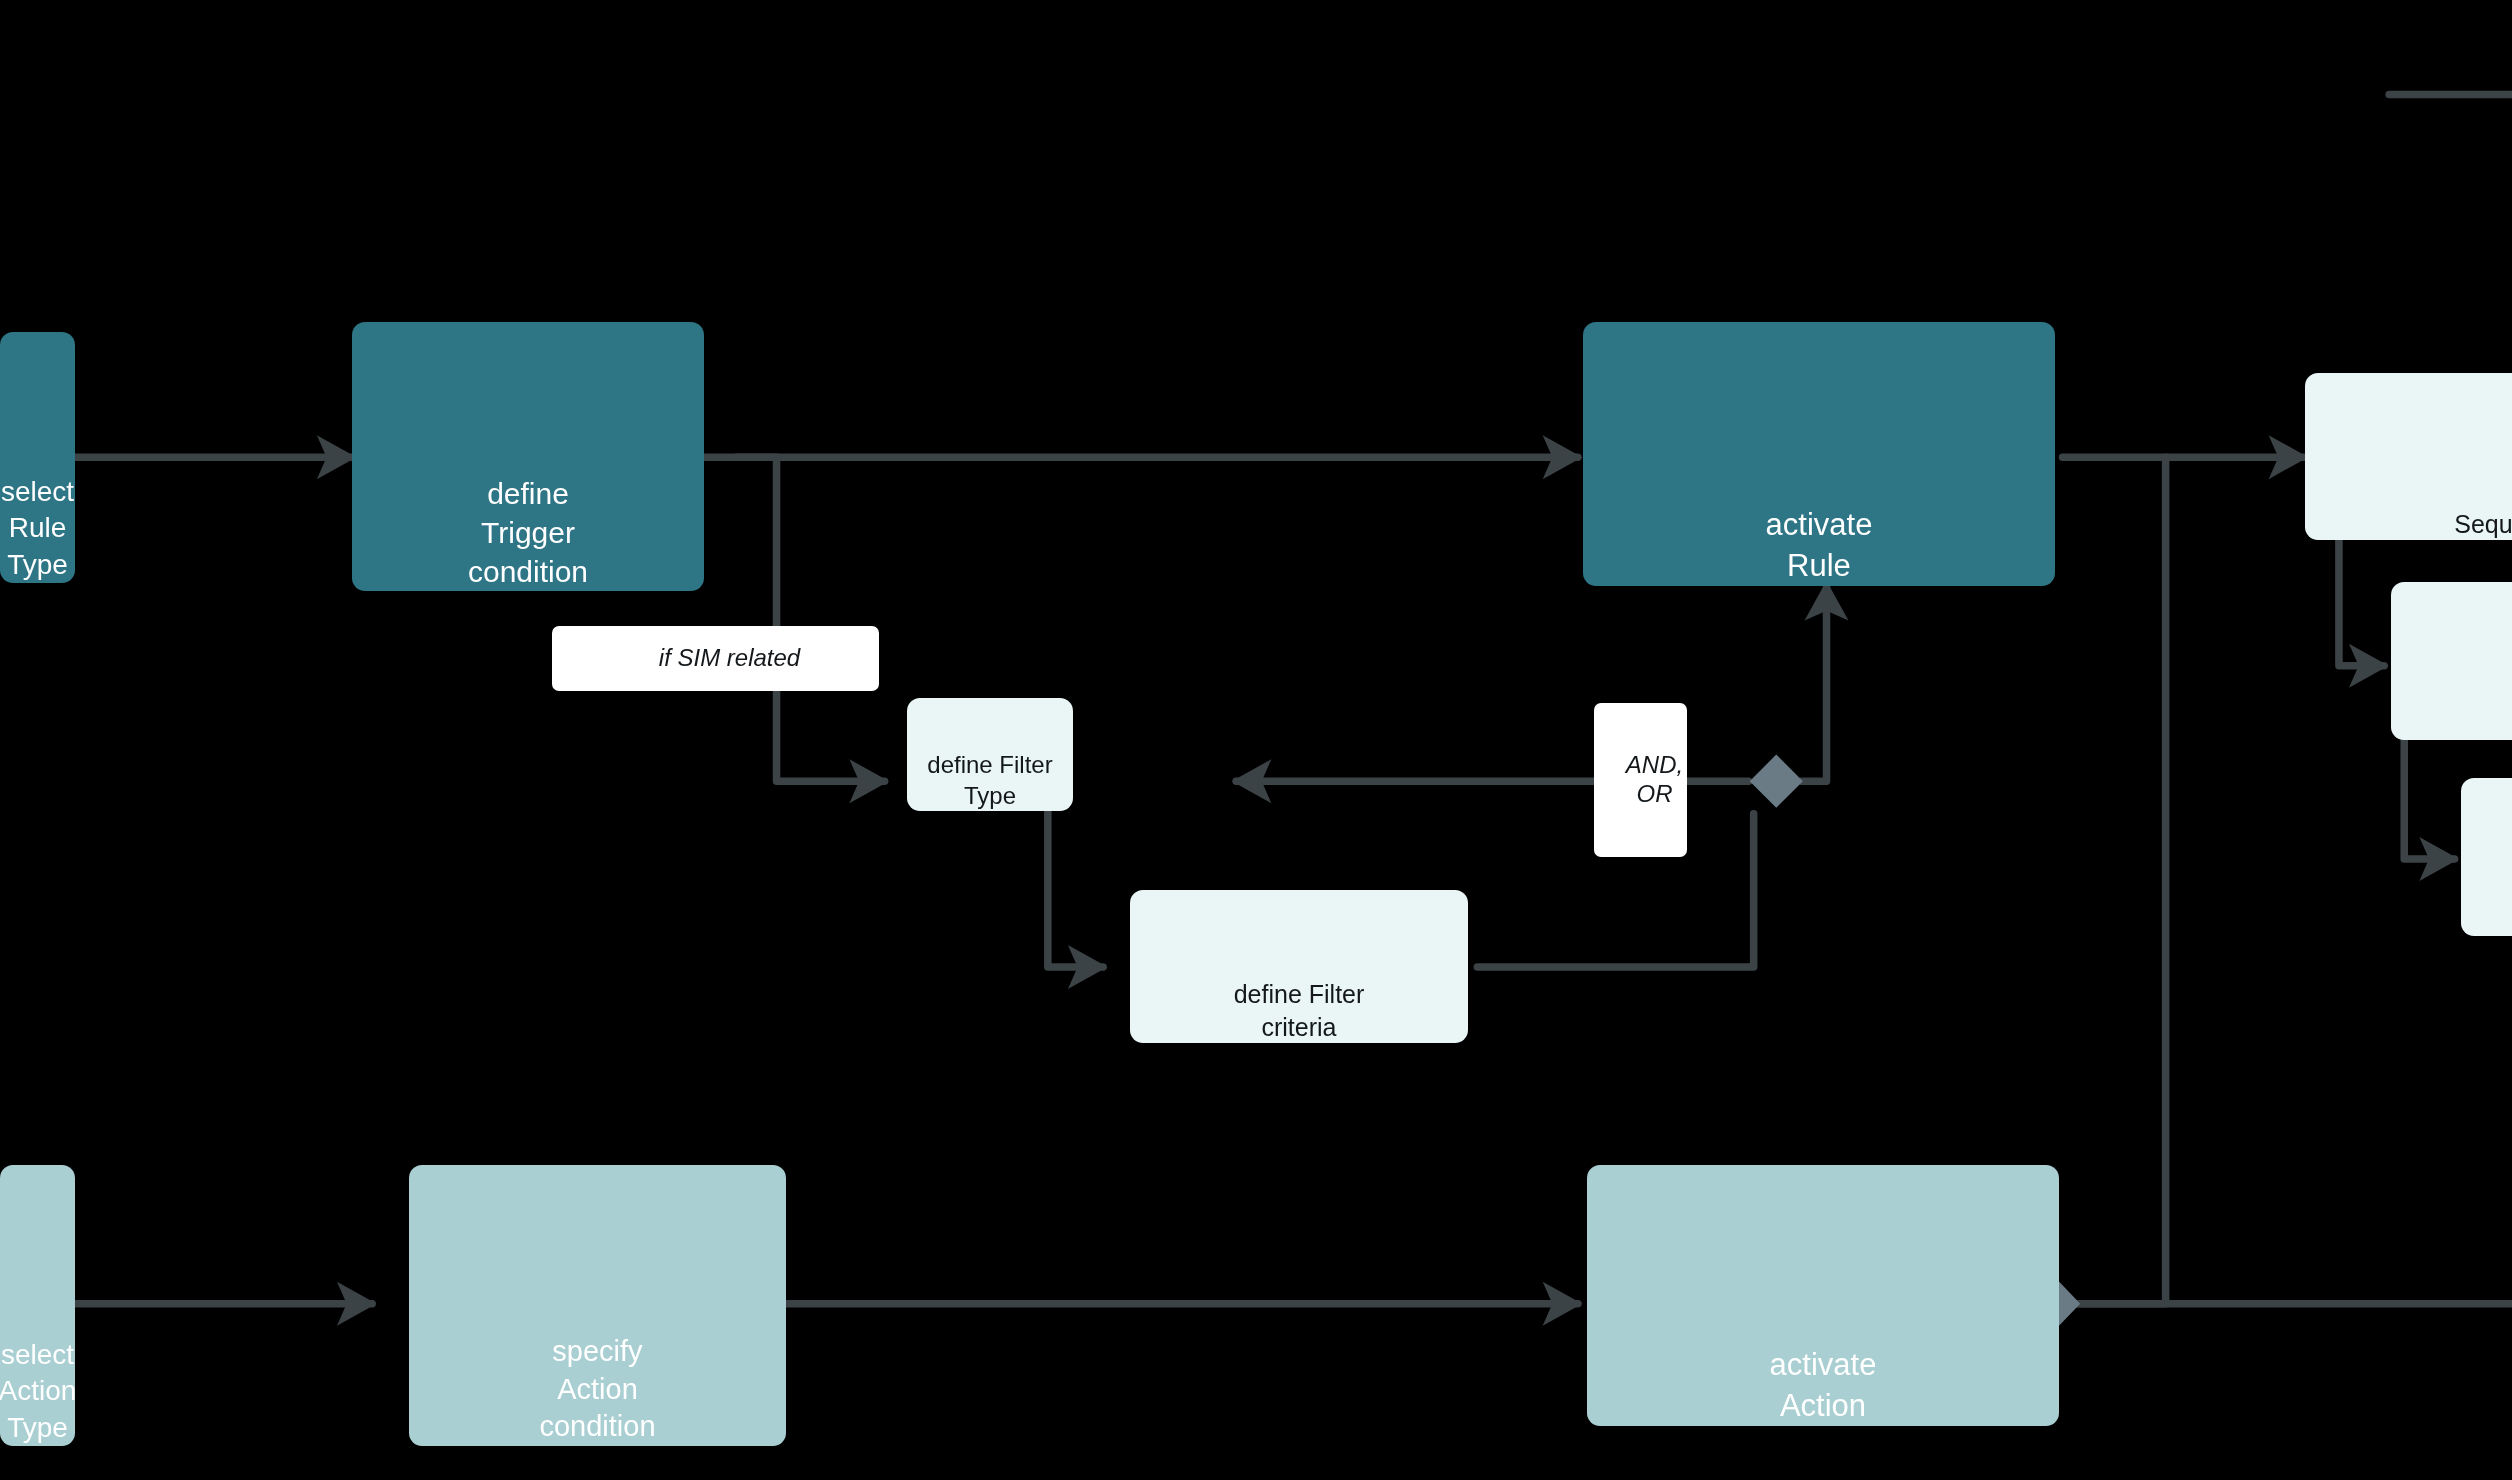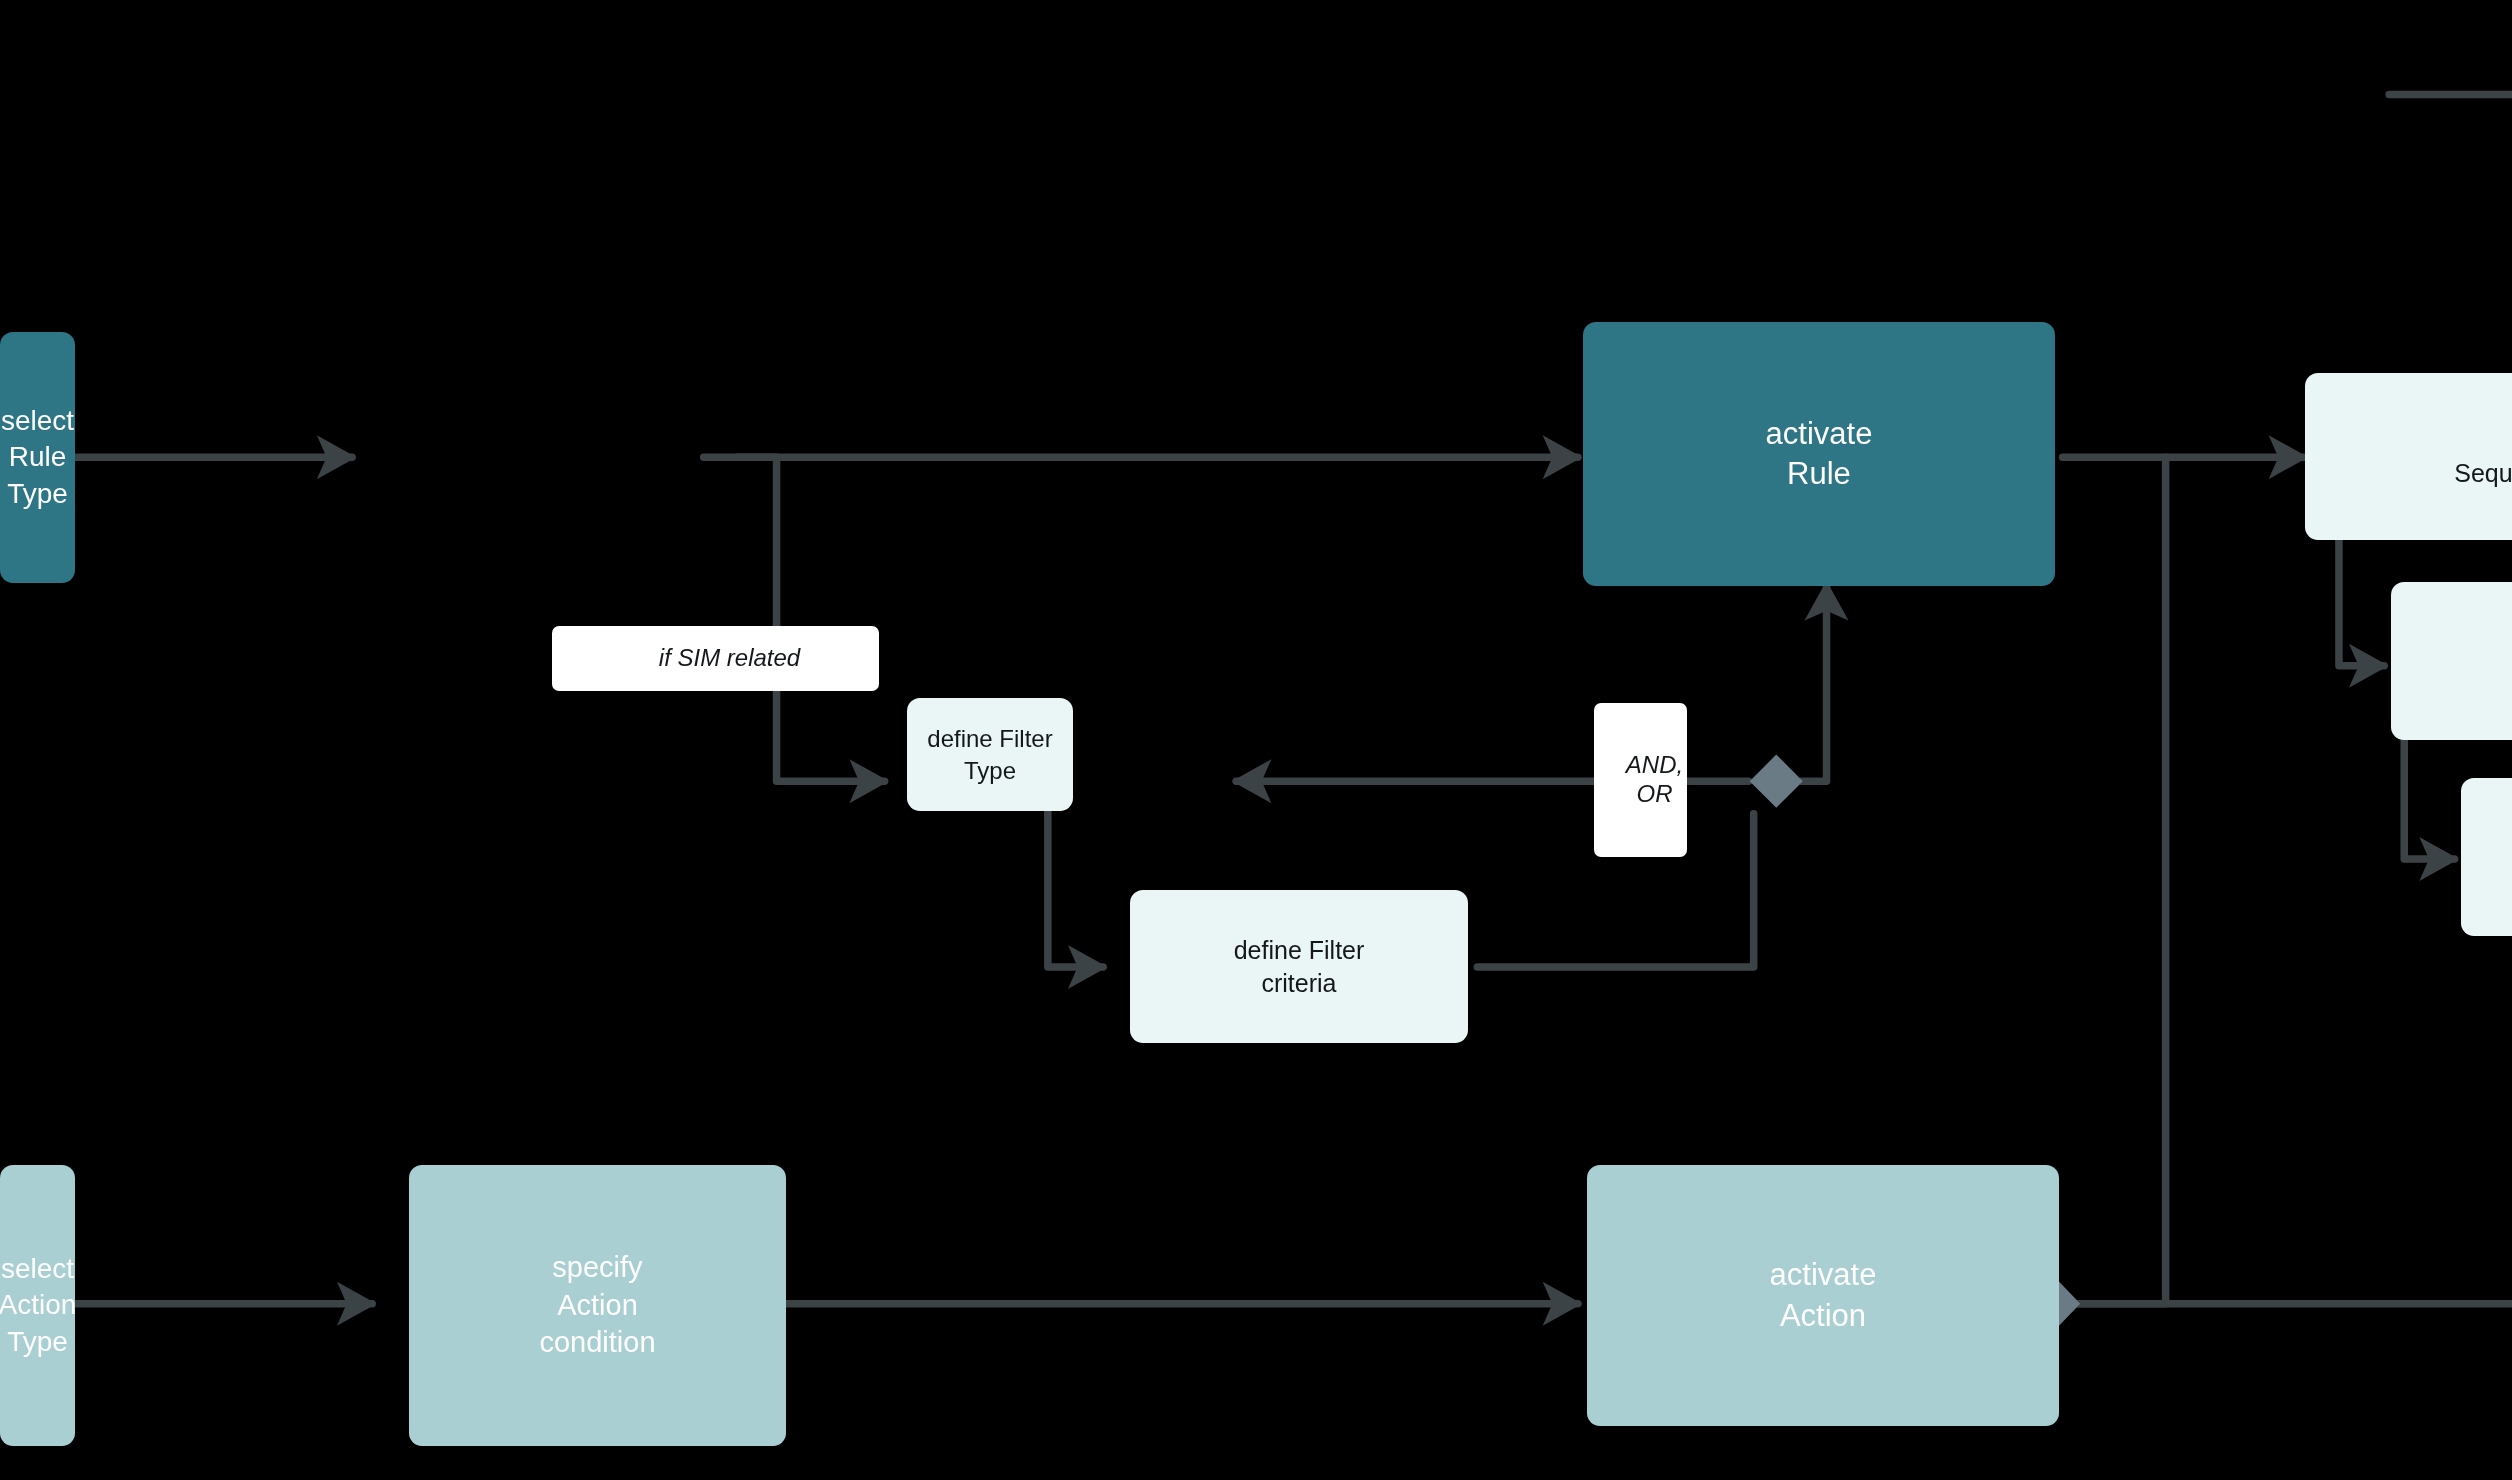--- a/index.html
+++ b/index.html
@@ -1,19 +1,19 @@
 <!DOCTYPE html>
 <html style="font-size:8px"><head>
 <meta charset="utf-8">
 <style>
   html,body{margin:0;padding:0;background:#000;}
   body{font-family:"Liberation Sans",sans-serif;}
   #stage{position:relative;width:3544px;height:1480px;background:#000000;overflow:hidden;}
   svg#wires{position:absolute;left:0;top:0;width:3544px;height:1480px;}
-  .node{position:absolute;display:flex;align-items:center;justify-content:center;
+  .node{position:absolute;display:flex;align-items:flex-end;justify-content:center;
         text-align:center;border-radius:13px;box-sizing:border-box;line-height:1.30;}
   .n-dark{background:#2E7585;color:#ffffff;}
   .n-mid{background:#A9CFD2;color:#ffffff;}
   .n-light{background:#EAF6F6;color:#14181B;}
   .n-label{background:#FFFFFF;color:#14181B;font-style:italic;border-radius:7px;
            display:flex;align-items:center;justify-content:center;text-align:center;
            position:absolute;box-sizing:border-box;line-height:1.20;padding-left:28px;}
 </style>
 </head>
 <body>
@@ -76,20 +76,27 @@
     <polygon points="6398,125 6463,190 6398,255 6333,190" fill="#1E2B3A"></polygon>
   </svg>
 
   <div class="node n-dark" style="left:0px;top:332px;width:75px;height:251px;font-size:28px;padding:0 8px;">
     <div>
       <div>select</div>
       <div>Rule Type</div>
     </div>
   </div>
 
+  <div class="node n-dark" style="left:352px;top:322px;width:352px;height:269px;font-size:30px;padding:0 9px;">
+    <div>
+      <div>define</div>
+      <div>Trigger</div>
+      <div>condition</div>
+    </div>
+  </div>
 
   <div class="node n-dark" style="left:1583px;top:322px;width:472px;height:264px;font-size:31px;padding:0 9px;">
     <div>
       <div>activate</div>
       <div>Rule</div>
     </div>
   </div>
 
   <div class="node n-light" style="left:907px;top:698px;width:166px;height:113px;font-size:24px;padding:0 7px;">
     <div>

